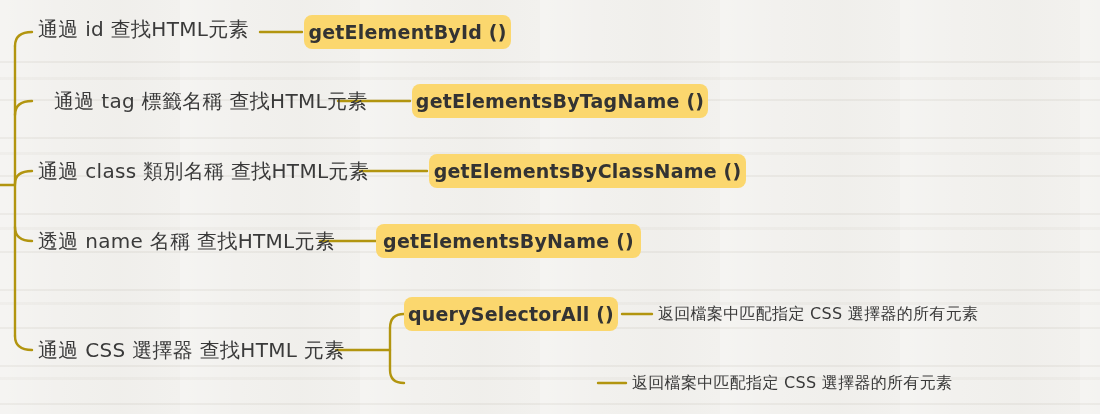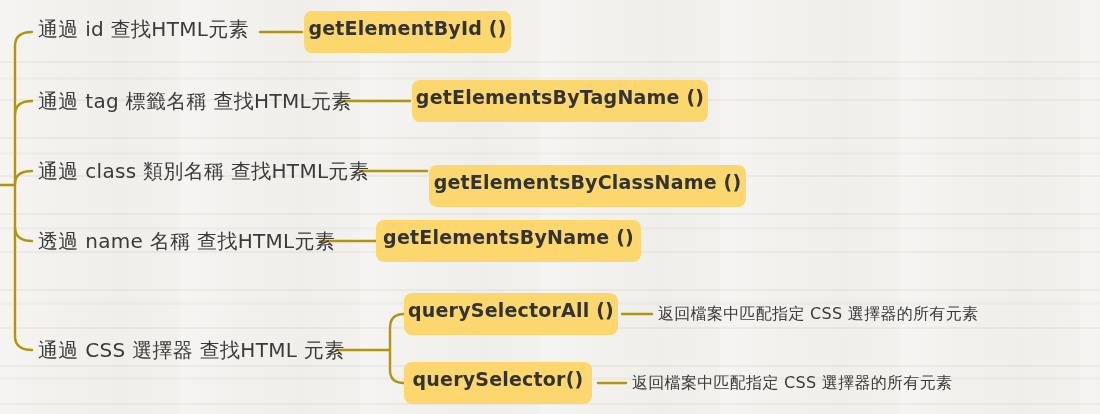--- a/index.html
+++ b/index.html
@@ -39,48 +39,48 @@
     position: absolute;
     transform: translateY(-50%);
     font-size: 20px;
     color: #3a3a3a;
     white-space: nowrap;
     letter-spacing: 0.3px;
   }
   .method-box {
     position: absolute;
     transform: translateY(-50%);
-    height: 42px;
+    height: 34px;
     line-height: 34px;
     border-radius: 8px;
     background: #fbd76e;
     color: #333333;
     font-size: 19px;
     font-weight: bold;
     text-align: center;
     white-space: nowrap;
     letter-spacing: 0.2px;
   }
   .desc-label {
     position: absolute;
     transform: translateY(-50%);
     font-size: 16px;
     color: #3a3a3a;
     white-space: nowrap;
     letter-spacing: 0.3px;
   }
   
   #label-1 { left: 38px; top: 29px; }
-  #label-2 { left: 38px; top: 101px; }
+  #label-2 { left: 54px; top: 101px; }
   #label-3 { left: 38px; top: 171px; }
   #label-4 { left: 38px; top: 241px; text-align: right; }
   #label-5 { left: 38px; top: 350px; }
   #box-1  { left: 304px; top: 32px;  width: 207px; }
   #box-2  { left: 412px; top: 101px; width: 296px; }
-  #box-3  { left: 429px; top: 171px; width: 317px; margin-top: 15px; }
+  #box-3  { left: 429px; top: 171px; width: 317px; }
   #box-4  { left: 376px; top: 241px; width: 265px; }
   #box-5a { left: 404px; top: 314px; width: 214px; }
   #box-5b { left: 404px; top: 383px; width: 188px; }
   #desc-5a { left: 658px; top: 314px; }
   #desc-5b { left: 632px; top: 383px; }
 </style>
 </head>
 <body>
 
 <div class="canvas">
@@ -116,16 +116,15 @@
 
   <div id="label-3" class="topic-label">通過 class 類別名稱 查找HTML元素</div>
   <div id="box-3" class="method-box">getElementsByClassName ()</div>
 
   <div id="label-4" class="topic-label">透過 name 名稱 查找HTML元素</div>
   <div id="box-4" class="method-box">getElementsByName ()</div>
 
   <div id="label-5" class="topic-label">通過 CSS 選擇器 查找HTML 元素</div>
   <div id="box-5a" class="method-box">querySelectorAll ()</div>
   <div id="desc-5a" class="desc-label">返回檔案中匹配指定 CSS 選擇器的所有元素</div>
-  <div id="box-5b" class="method-box">querySelector()</div>
   <div id="desc-5b" class="desc-label">返回檔案中匹配指定 CSS 選擇器的所有元素</div>
 
 </div>
 
 </body></html>

